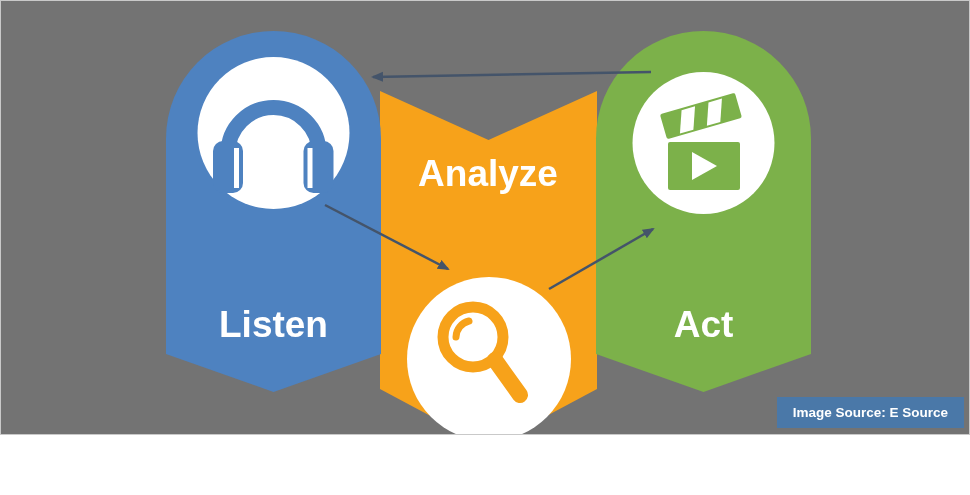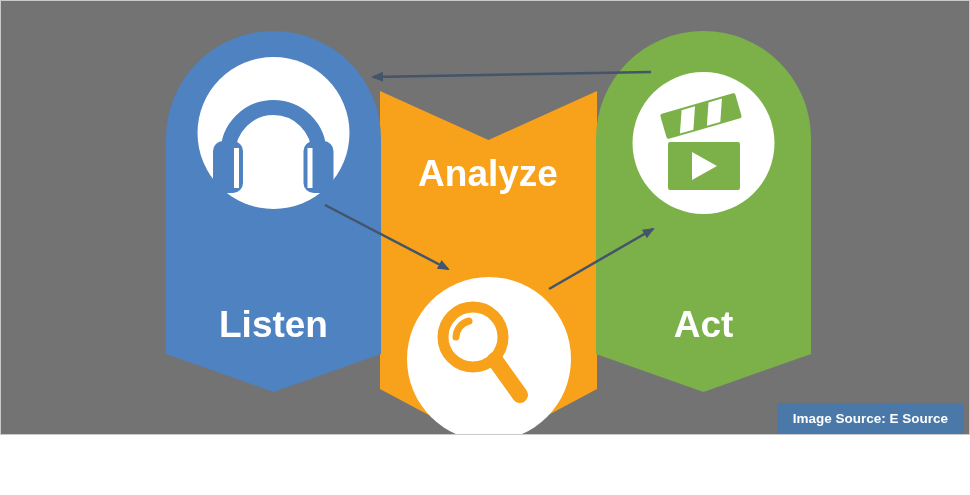--- a/index.html
+++ b/index.html
@@ -21,21 +21,21 @@
   .step-label {
     font-family: "Liberation Sans", sans-serif;
     font-weight: 700;
     font-size: 37px;
     fill: #ffffff;
     text-anchor: middle;
   }
   .caption-bar {
     position: absolute;
     right: 5px;
-    bottom: 0;
+    bottom: 6px;
     background: #4a78a8;
     color: #ffffff;
     font-family: "Liberation Sans", sans-serif;
     font-size: 13.5px;
     font-weight: 700;
     padding: 8px 16px;
     white-space: nowrap;
   }
 </style>
 </head>

